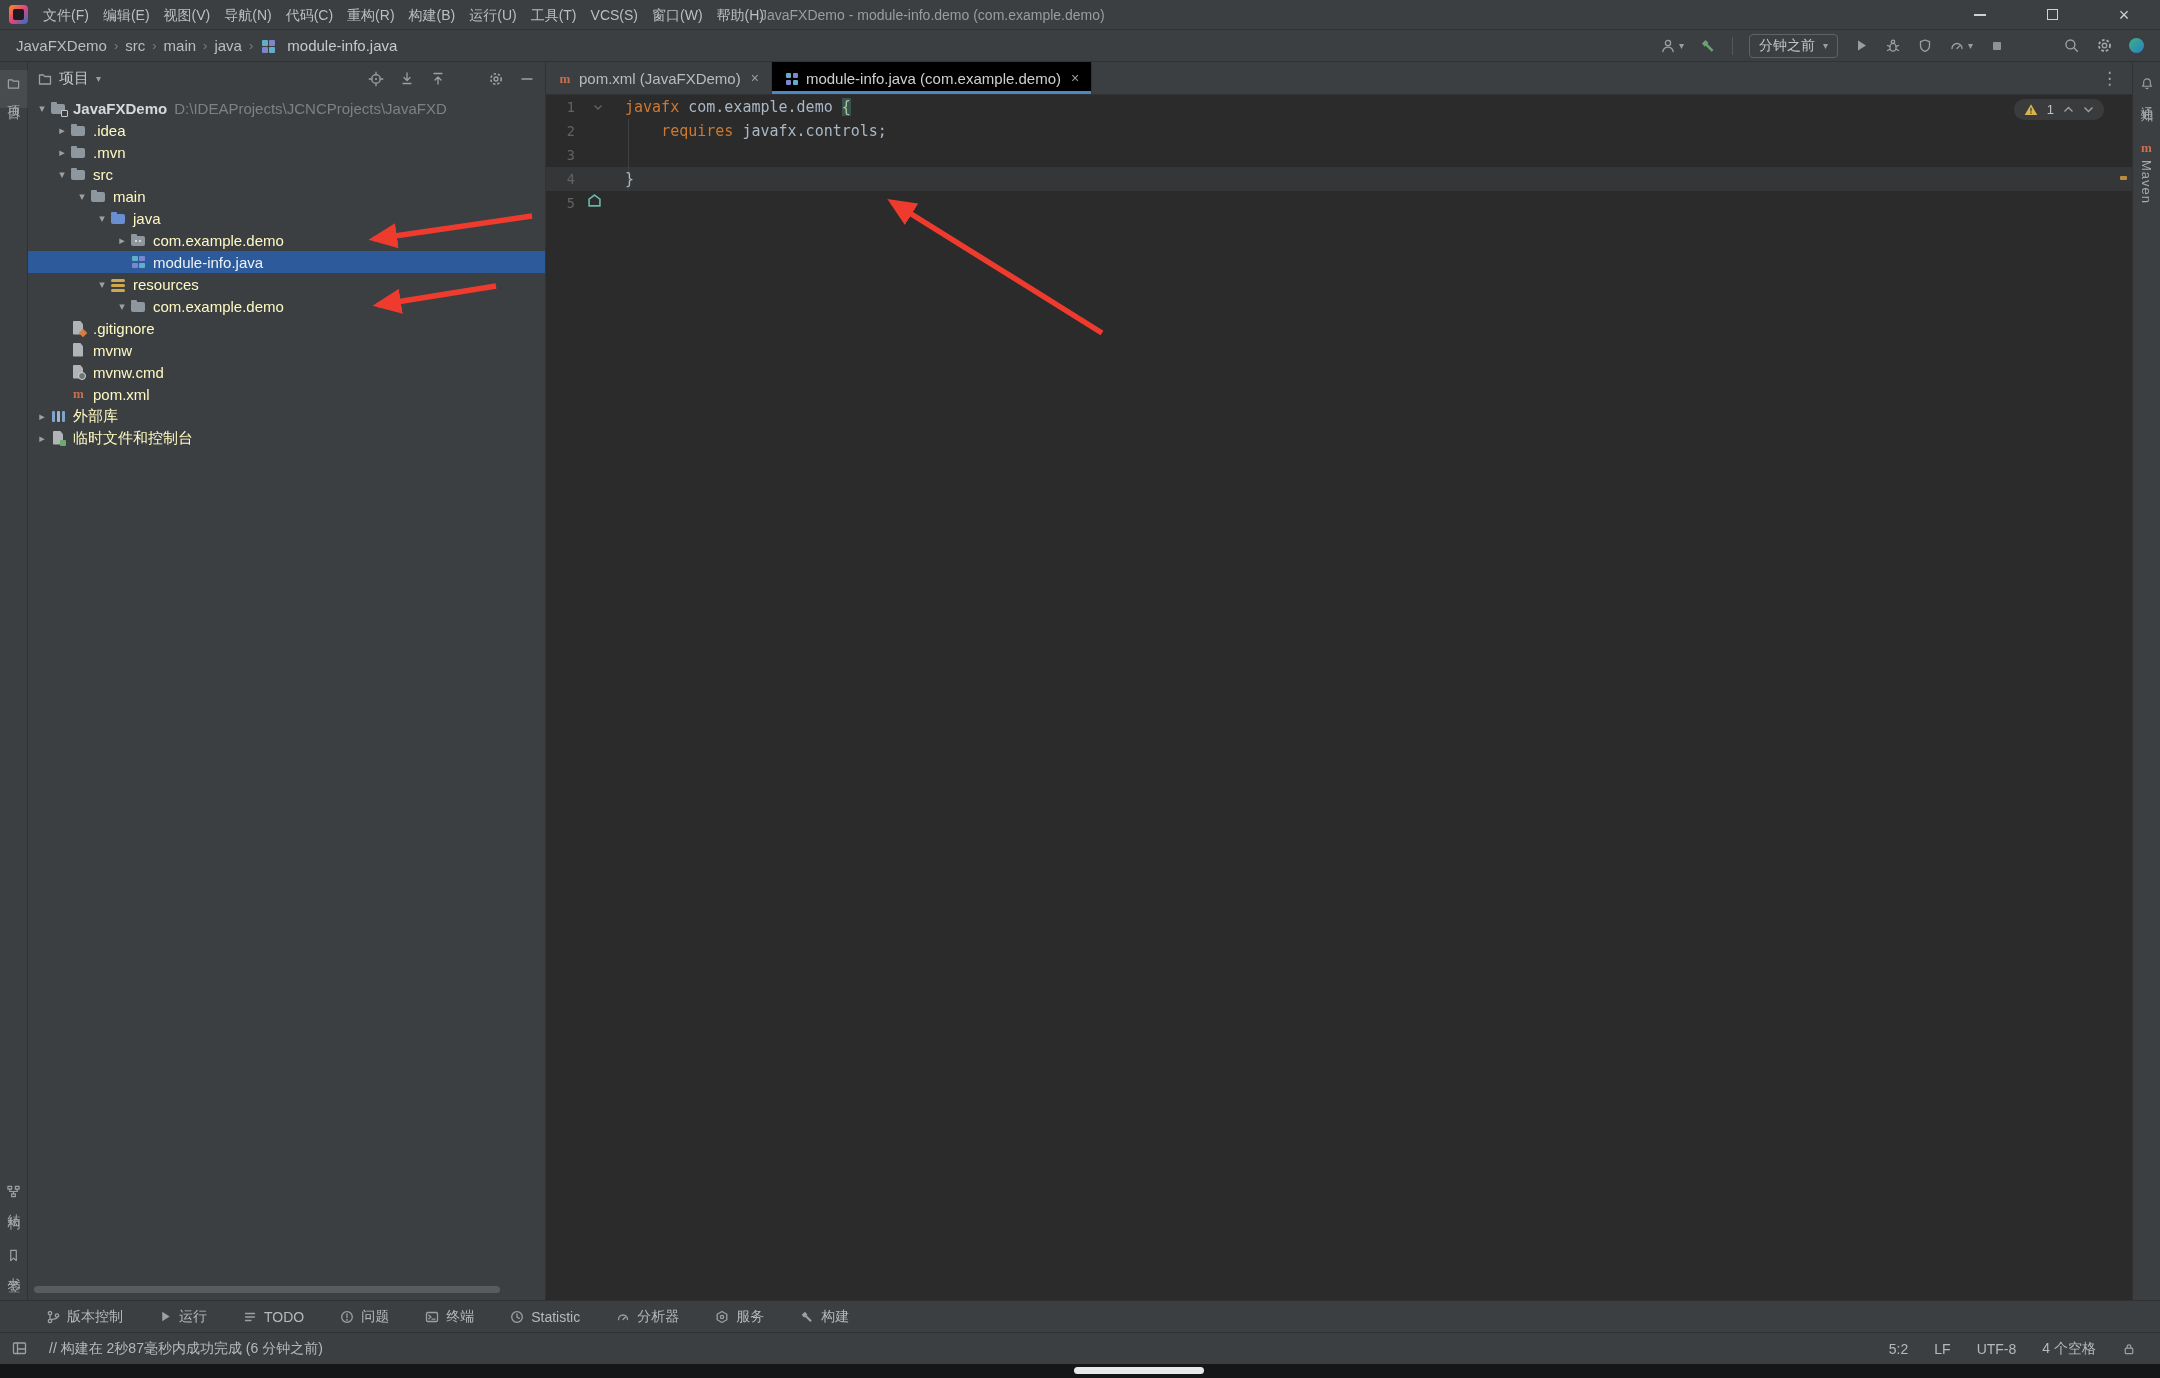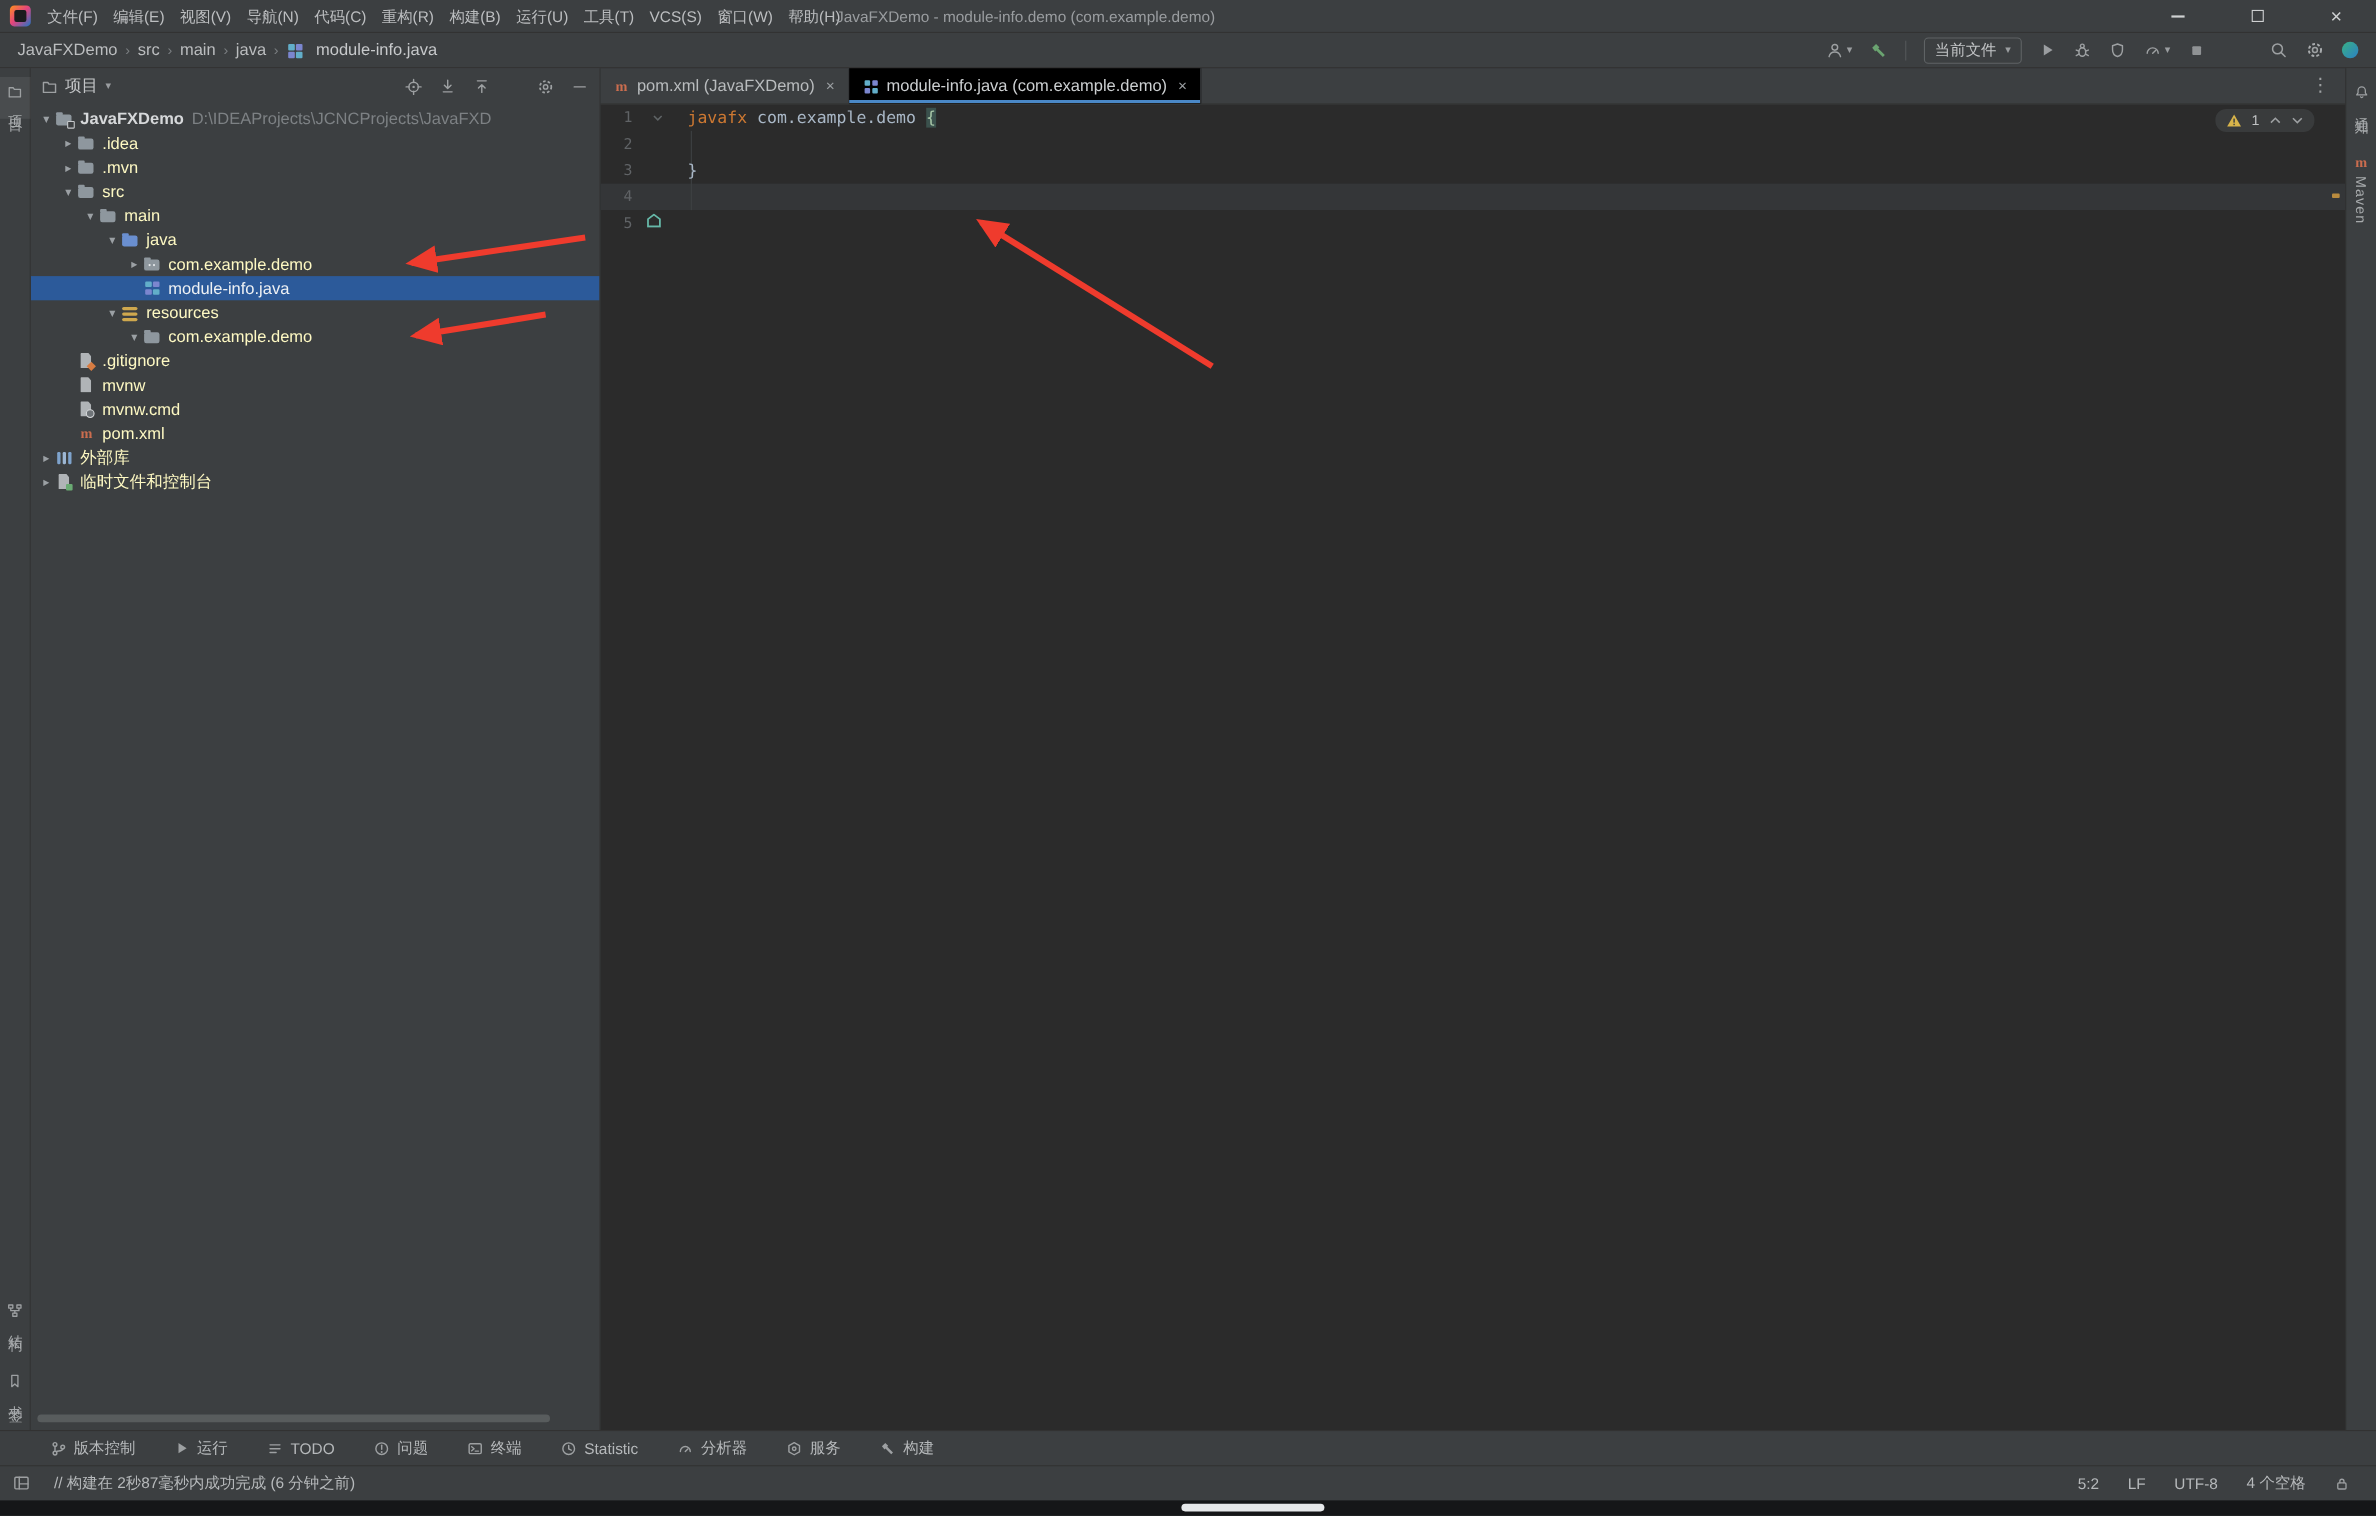--- a/index.html
+++ b/index.html
@@ -186,21 +186,21 @@
             <circle class="st" cx="8" cy="5" r="2.6"></circle>
             <path class="st" d="M2.8 13.5c.7-3 2.7-4.3 5.2-4.3s4.5 1.3 5.2 4.3"></path>
           </svg>
         <span class="ddarr">▾</span>
       </span>
       <svg width="16" height="16" viewBox="0 0 16 16">
           <path d="M2 5.5 5.5 2l3 3-1 1 6 6-1.8 1.8-6-6-1 1z" fill="#6aa370"></path>
         </svg>
       <span class="vsep"></span>
       <span class="combo">
-        <span>当前文件</span>
+        <span>分钟之前</span>
         <span class="ddarr">▾</span>
       </span>
       <svg width="15" height="15" viewBox="0 0 15 15">
           <path d="M4 2.5 12 7.5 4 12.5z" fill="#9a9da0"></path>
         </svg>
       <svg width="16" height="16" viewBox="0 0 16 16">
           <ellipse class="st" cx="8" cy="9.3" rx="3.1" ry="3.9"></ellipse>
           <circle class="st" cx="8" cy="3.8" r="1.7"></circle>
           <path class="st" d="M2.5 7.5 4.9 8.4M13.5 7.5 11.1 8.4M2.5 12.5 4.9 11.2M13.5 12.5 11.1 11.2"></path>
         </svg>
@@ -408,20 +408,21 @@
           <svg class="gutfold1" width="10" height="7" viewBox="0 0 10 7">
               <path d="M1.5 1.5 5 5 8.5 1.5" fill="none" stroke="#5f6466" stroke-width="1.4"></path>
             </svg>
           <svg class="guthome" width="13" height="13" viewBox="0 0 12 12">
               <path d="M6 1l5 3.8V11H1V4.8z" fill="none" stroke="#66b8a8" stroke-width="1.5"></path>
             </svg>
         </div>
 
         <div class="csrc">
           <div class="cl"><span class="kw">javafx</span><span class="pl"> com.example.demo </span><span class="brace">{</span></div>
+          <div class="cl"><span class="pl">    </span><span class="kw">requires</span><span class="pl"> javafx.controls;</span></div>
           <div class="cl"></div>
           <div class="cl"><span class="pl">}</span></div>
         </div>
 
         <div class="warnw">
           <svg width="14" height="13" viewBox="0 0 14 13">
               <path d="M7 1.2 13.3 12H.7z" fill="#d8b44a"></path>
               <rect x="6.35" y="4.8" width="1.3" height="3.7" fill="#3b3e40"></rect>
               <rect x="6.35" y="9.5" width="1.3" height="1.3" fill="#3b3e40"></rect>
             </svg>

